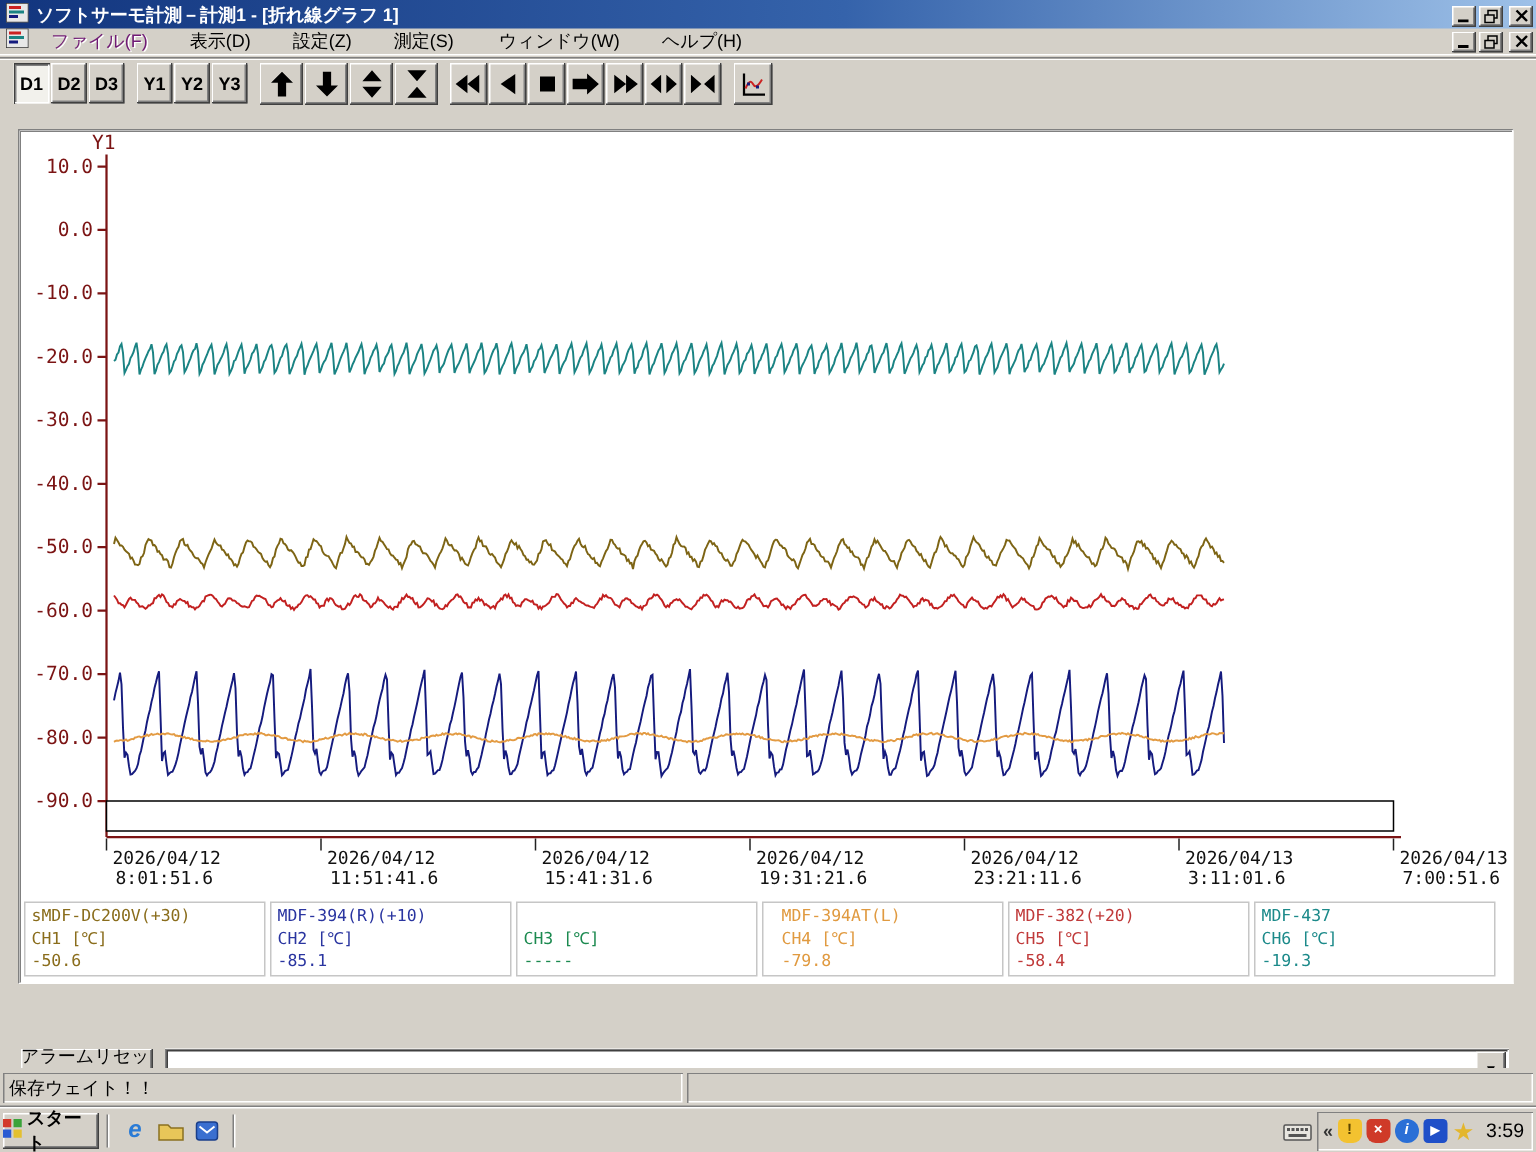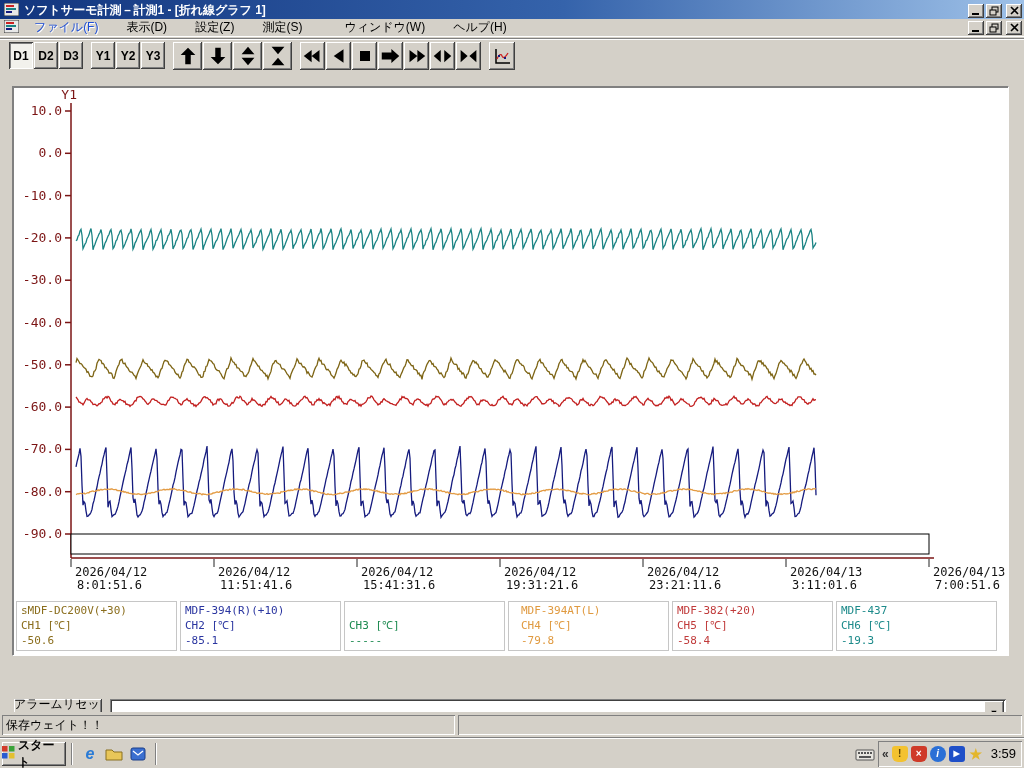--- a/index.html
+++ b/index.html
@@ -23,21 +23,21 @@
     white-space:nowrap; overflow:hidden; }
   .winbtn { width:16px; height:14px; margin-left:2px; display:flex; align-items:center;
     justify-content:center; flex:0 0 auto; }
   .winbtn svg { display:block; }
 
   
   .menubar { position:absolute; left:0; top:19px; width:1024px; height:18px;
     background:#d4d0c8; display:flex; align-items:center; padding-left:4px;
     border-bottom:1px solid #ffffff; }
   .menubar .menu-item { font-size:12px; padding:1px 7px; color:#000; }
-  .menubar .menu-item.disabled { color:#1d4ed8; text-shadow:1px 1px 0 #ffffff; }
+  .menubar .menu-item.disabled { color:#701a75; text-shadow:1px 1px 0 #ffffff; }
 
   
   .toolbar { position:absolute; left:0; top:38px; width:1024px; height:34px;
     background:#d4d0c8; display:flex; align-items:center; padding-left:9px;
     border-top:1px solid #808080; box-shadow:inset 0 1px 0 #ffffff; }
   .tbtn { height:27px; width:24px; display:flex; align-items:center; justify-content:center;
     font-size:12px; font-weight:bold; color:#000; margin-right:1px; }
   .tbtn.wide { width:29px; height:28px; }
   .tbtn.med  { width:25px; height:28px; }
   .tbtn svg { display:block; }
@@ -133,21 +133,21 @@
         <rect x="0" y="0" width="15" height="13" fill="#e8e8e8" stroke="#333"></rect>
         <rect x="2" y="2" width="8" height="2" fill="#c22"></rect>
         <rect x="2" y="5" width="10" height="2" fill="#1a8383"></rect>
         <rect x="2" y="8" width="6" height="2" fill="#151b7e"></rect>
       </svg>
   </span>
   <span class="menu-item disabled">ファイル(F)</span>
   <span class="menu-item" style="margin-left:14px">表示(D)</span>
   <span class="menu-item" style="margin-left:14px">設定(Z)</span>
   <span class="menu-item" style="margin-left:14px">測定(S)</span>
-  <span class="menu-item" style="margin-left:28px">ウィンドウ(W)</span>
+  <span class="menu-item" style="margin-left:16px">ウィンドウ(W)</span>
   <span class="menu-item" style="margin-left:14px">ヘルプ(H)</span>
   <span style="flex:1"></span>
   <span class="winbtn raised">
       <svg width="10" height="9">
         <rect x="1" y="7" width="7" height="2" fill="#000"></rect>
       </svg>
     </span>
   <span class="winbtn raised">
       <svg width="10" height="10">
         <rect x="3" y="1" width="6" height="5" fill="none" stroke="#000"></rect>

